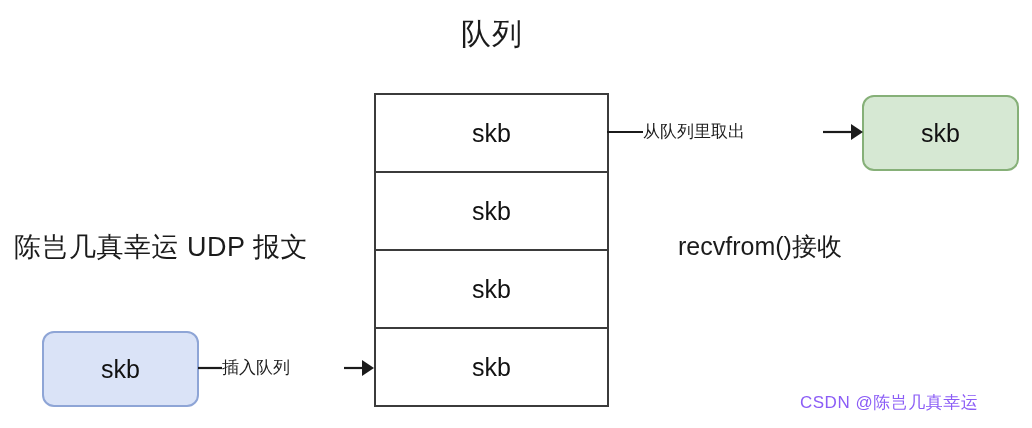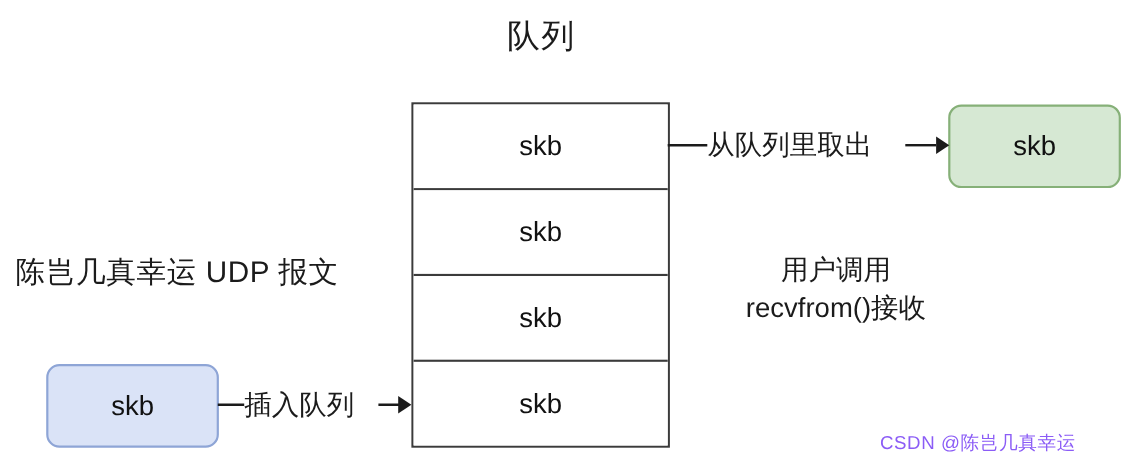--- a/index.html
+++ b/index.html
@@ -126,21 +126,21 @@
   .arrow-line {
     stroke: #1b1b1b;
     stroke-width: 2.2;
     fill: none;
   }
   .arrow-head {
     fill: #1b1b1b;
   }
   .arrow-label {
     position: absolute;
-    font-size: 25px;
+    font-size: 17px;
     line-height: 30px;
     color: #1b1b1b;
     white-space: nowrap;
   }
   .arrow-label-top {
     left: 643px;
     top: 117px;
   }
   .arrow-label-bottom {
     left: 222px;
@@ -172,21 +172,20 @@
     <div class="queue-cell">skb</div>
   </div>
 
   <div class="skb-box skb-in">skb</div>
 
   <div class="skb-box skb-out">skb</div>
 
   <div class="label label-protocol">陈岂几真幸运 UDP 报文</div>
 
   <div class="label label-user">
-    <div>用户调用</div>
     <div>recvfrom()接收</div>
   </div>
 
   <svg class="arrow-svg arrow-top" width="258" height="40">
     <line class="arrow-line" x1="2" y1="20" x2="38" y2="20"></line>
     <line class="arrow-line" x1="218" y1="20" x2="246" y2="20"></line>
     <polygon class="arrow-head" points="246,12 258,20 246,28"></polygon>
   </svg>
   <div class="arrow-label arrow-label-top">从队列里取出</div>
 

